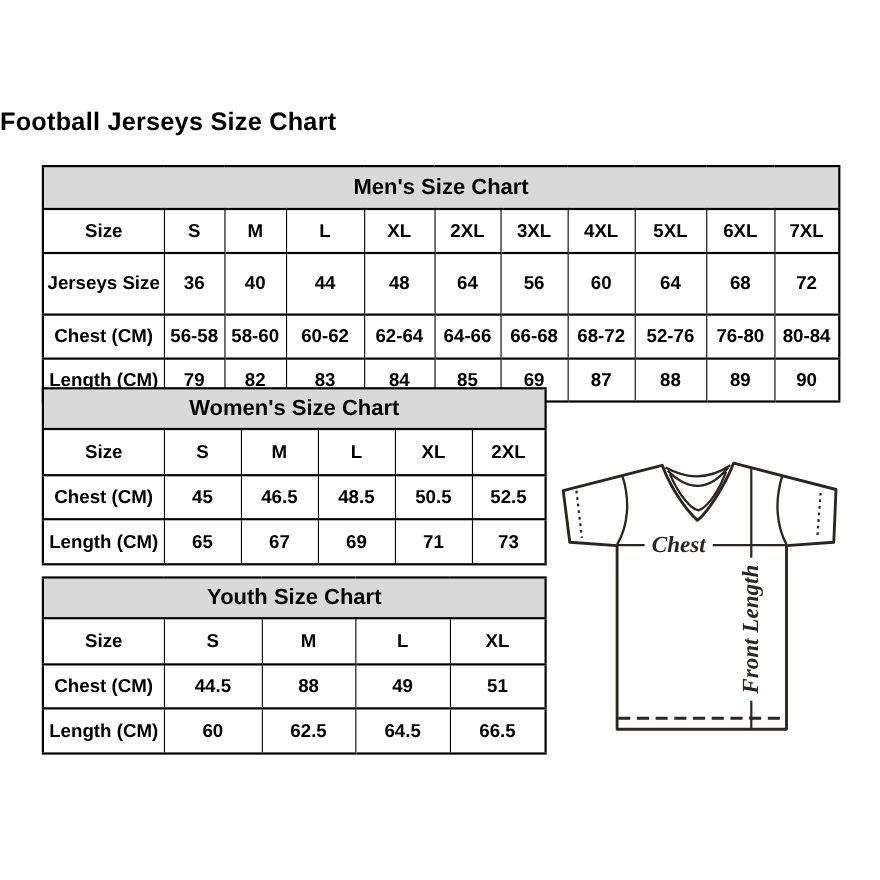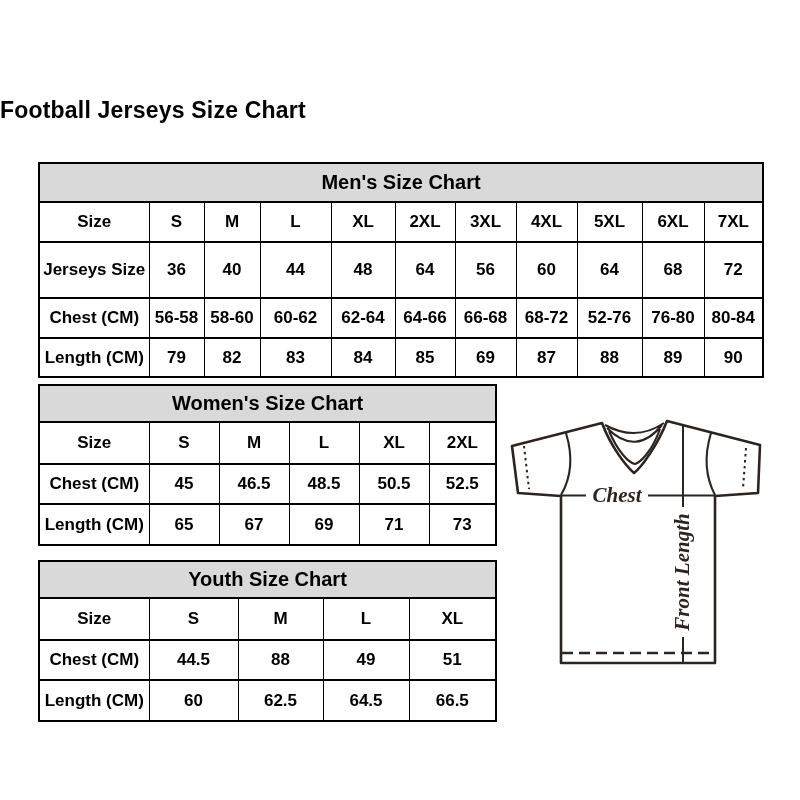--- a/index.html
+++ b/index.html
@@ -1,28 +1,28 @@
 <!DOCTYPE html>
 <html style="--background: #ffffff; --header-bg: #d9d9d9; --border: #000000; --text: #000000; --line: #2b2420;"><head>
 <meta charset="utf-8">
 <style>
   html,body{margin:0;padding:0;background:var(--background,#fff);}
   body{width:800px;height:800px;position:relative;overflow:hidden;
        font-family:"Liberation Sans","DejaVu Sans",sans-serif;color:var(--text,#000);}
   .page-title{position:absolute;left:0;top:97px;width:794px;text-align:left;
               font-size:23px;font-weight:bold;letter-spacing:.2px;}
   table.size-table{position:absolute;border-collapse:collapse;table-layout:fixed;
-                   border:2px solid var(--border,#000);margin-top:12px;}
+                   border:2px solid var(--border,#000);}
   table.size-table td{border:1px solid var(--border,#000);border-top-width:2px;border-bottom-width:2px;
       text-align:center;vertical-align:middle;font-weight:bold;font-size:17px;
       padding:0;color:var(--text,#000);overflow:hidden;white-space:nowrap;}
   table.size-table tr.header-row td{background:var(--header-bg,#d9d9d9);font-size:20px;}
   #men-table{left:38px;top:150px;width:724px;}
-  #women-table{left:38px;top:372px;width:457px;padding-left:40px;}
-  #youth-table{left:38px;top:548px;width:457px;}
+  #women-table{left:38px;top:352px;width:457px;padding-left:40px;}
+  #youth-table{left:38px;top:524px;width:457px;}
   #jersey-svg{position:absolute;left:505px;top:405px;}
   .mlabel{font-family:"Liberation Serif","DejaVu Serif",serif;font-style:italic;font-weight:bold;
           fill:var(--line,#2b2420);}
 </style>
 </head>
 <body>
 
 <div class="page-title">Football Jerseys Size Chart</div>
 
 <table class="size-table" id="men-table">

